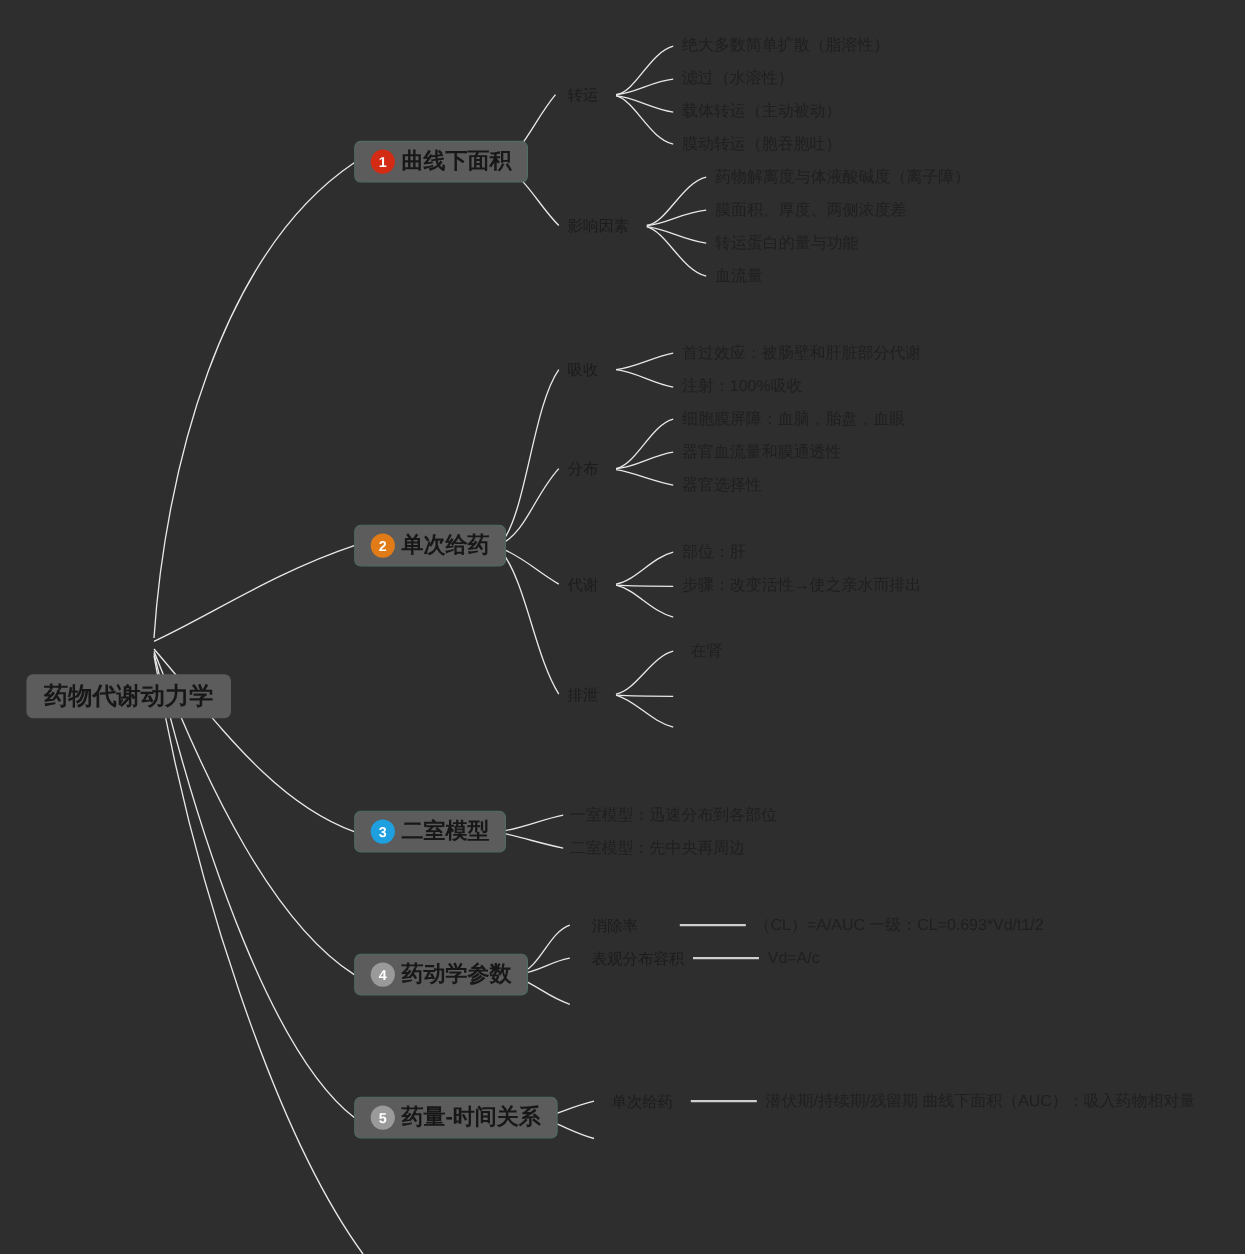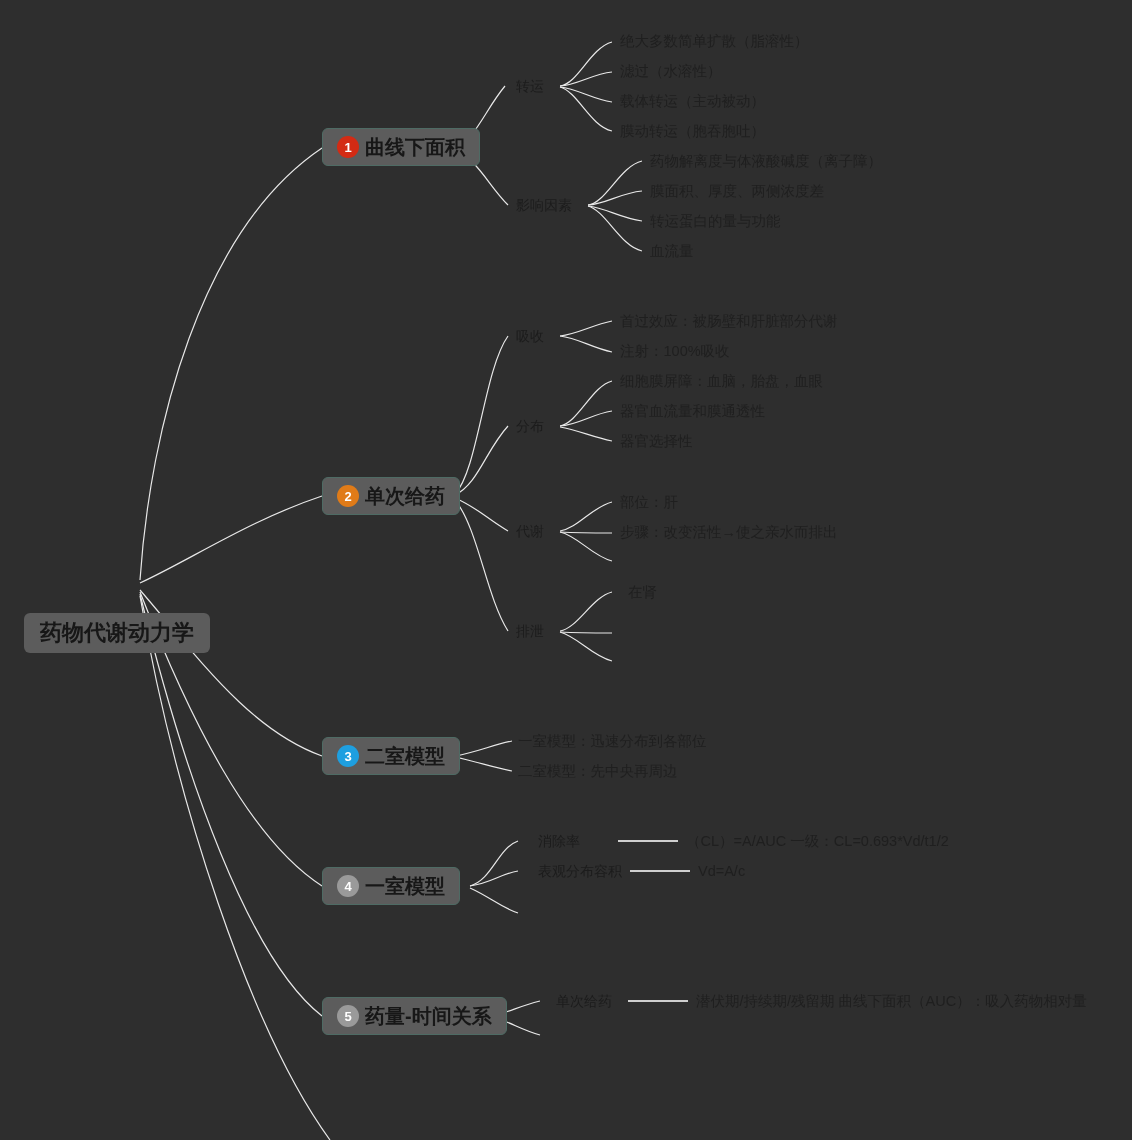--- a/index.html
+++ b/index.html
@@ -145,21 +145,21 @@
 
   <div class="node branch-node" style="left:322px;top:737px;">
     <span class="badge" style="background:#1e9fe0;">3</span>
     <span class="label">二室模型</span>
   </div>
   <div class="leaf" style="left:518px;top:734px;">一室模型：迅速分布到各部位</div>
   <div class="leaf" style="left:518px;top:764px;">二室模型：先中央再周边</div>
 
   <div class="node branch-node" style="left:322px;top:867px;">
     <span class="badge" style="background:#9a9a9a;">4</span>
-    <span class="label">一室模型</span>
+    <span class="label">药动学参数</span>
   </div>
   <div class="sublabel" style="left:538px;top:834px;">消除率</div>
   <div class="formula" style="left:686px;top:834px;">（CL）=A/AUC 一级：CL=0.693*Vd/t1/2</div>
   <div class="sublabel" style="left:538px;top:864px;">表观分布容积</div>
   <div class="formula" style="left:698px;top:864px;">Vd=A/c</div>
 
   <div class="node branch-node" style="left:322px;top:997px;">
     <span class="badge" style="background:#9a9a9a;">5</span>
     <span class="label">药量-时间关系</span>
   </div>

